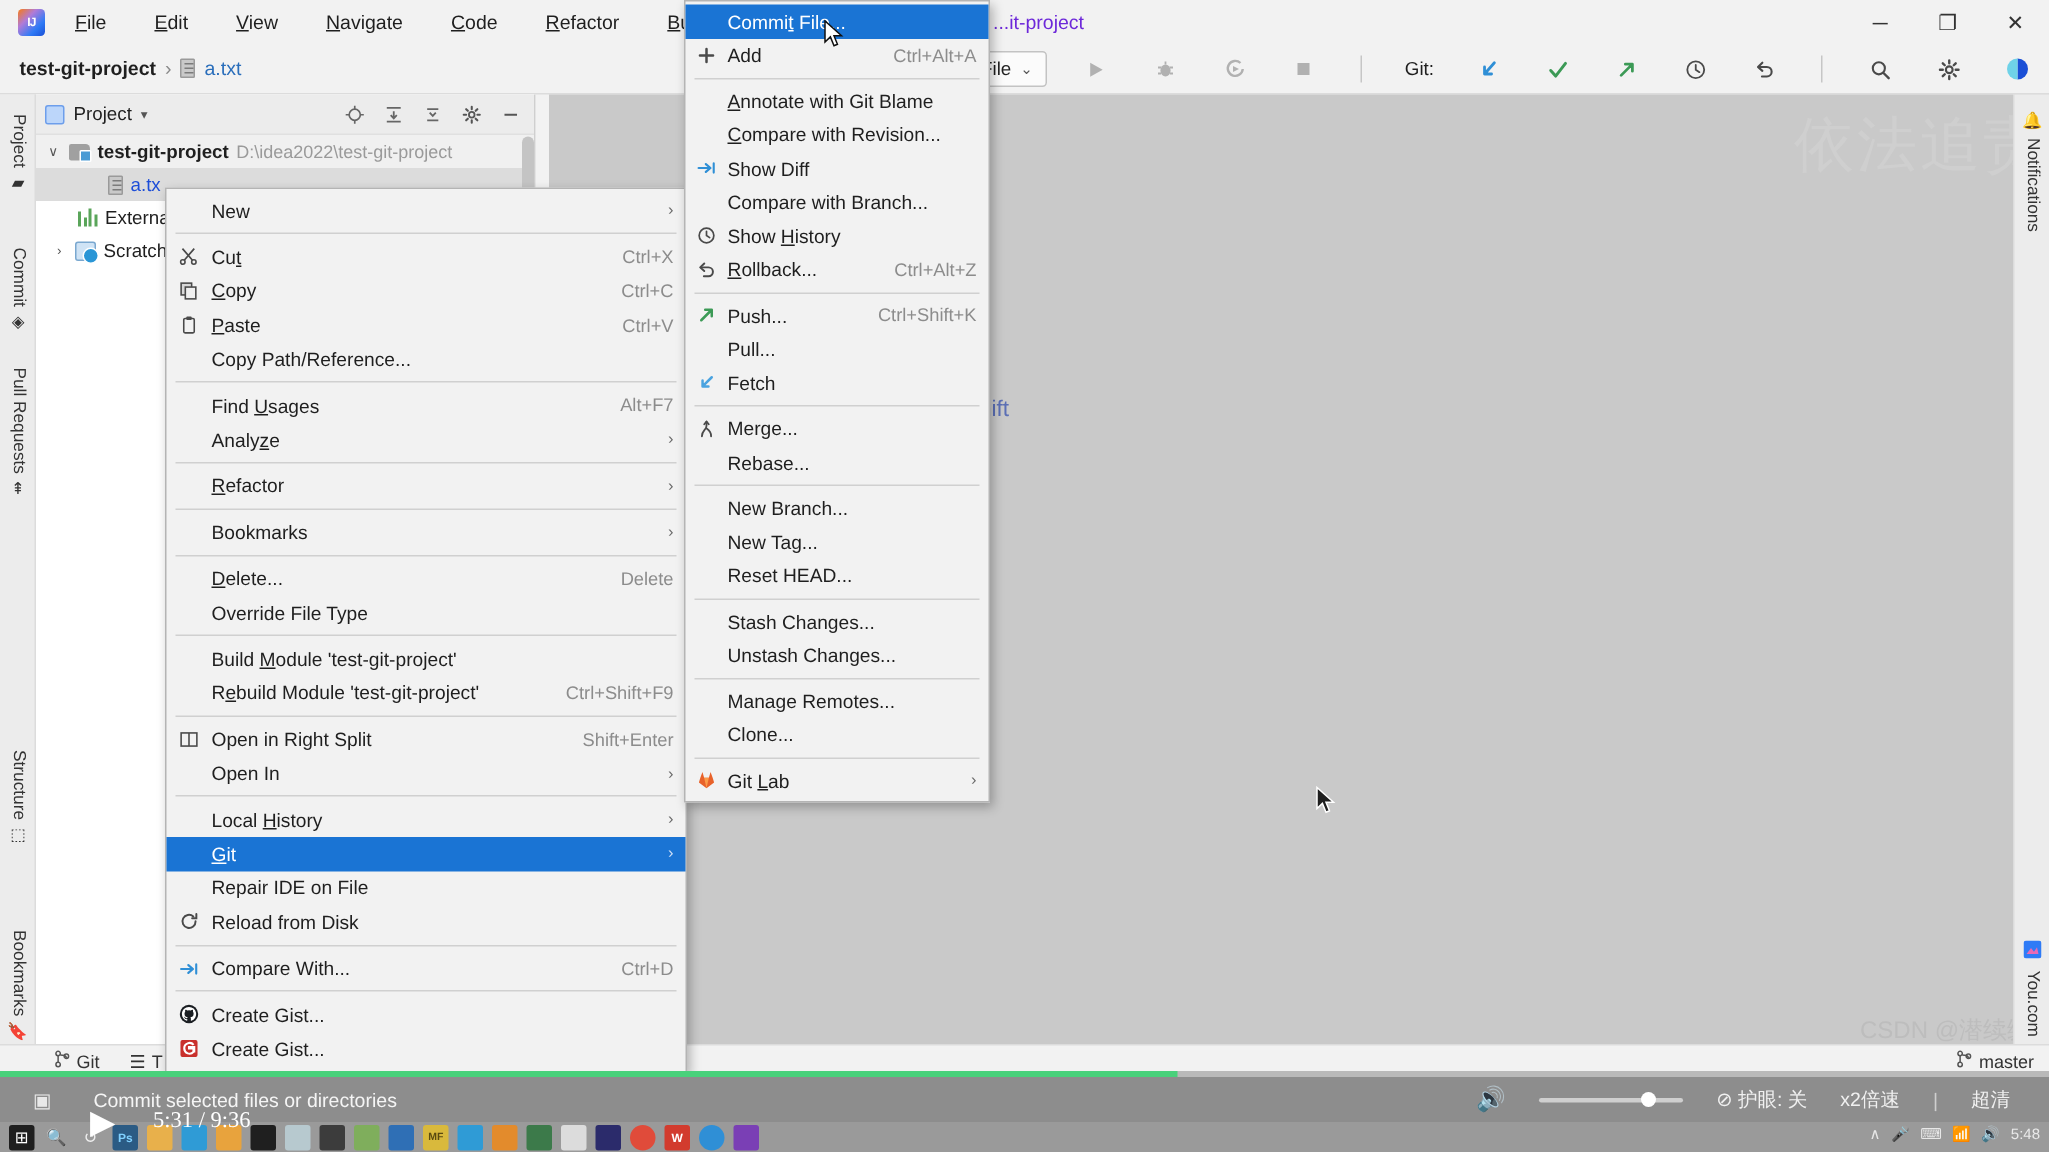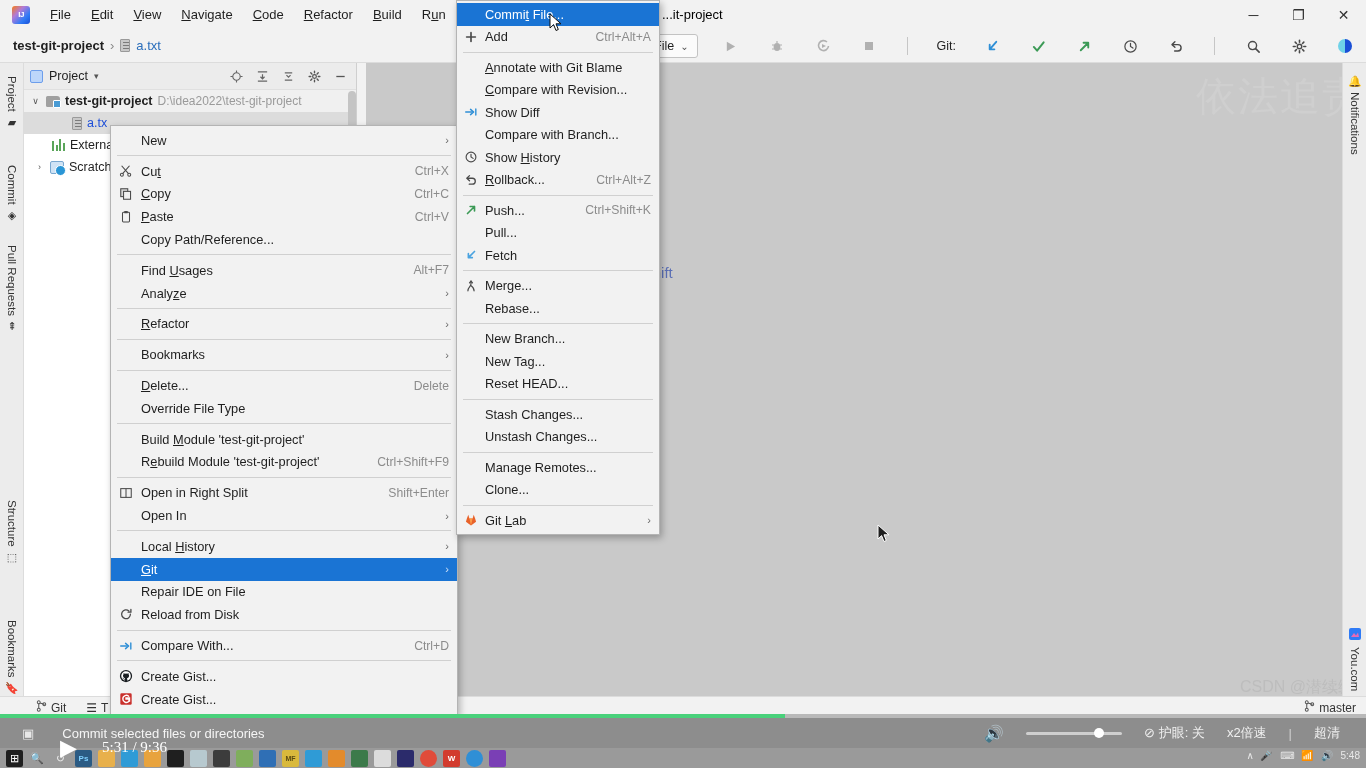--- a/index.html
+++ b/index.html
@@ -21,27 +21,27 @@
   #app-logo{
     width:18px; height:18px; margin-left:12px; margin-right:10px;
     background:linear-gradient(135deg,#f97a12 0%,#b07bd8 35%,#2f7bf6 70%,#1a4fd6 100%);
     border-radius:3px; position:relative; flex:0 0 auto;
   }
   #app-logo:after{
     content:"IJ"; position:absolute; left:0; top:0; right:0; bottom:0;
     color:#fff; font-size:8px; font-weight:bold; display:flex;
     align-items:center; justify-content:center; letter-spacing:-0.5px;
   }
-  .menubar{ display:flex; align-items:center; gap:0px; }
+  .menubar{ display:flex; align-items:center; gap:12px; }
   .menubar .mi{
     padding:4px 10px; font-size:13px; color:#1f1f1f; cursor:default; white-space:nowrap;
   }
   .menubar .mi u{ text-decoration:underline; }
   #title-text{
-    position:absolute; left:662px; top:7px; font-size:13px; color:#000000; white-space:nowrap;
+    position:absolute; left:662px; top:7px; font-size:13px; color:#6d28d9; white-space:nowrap;
   }
   #winctl{
     position:absolute; right:0; top:0; height:29px; display:flex; align-items:stretch;
   }
   #winctl div{
     width:45px; display:flex; align-items:center; justify-content:center;
     font-size:14px; color:#333; cursor:default;
   }
 
   

